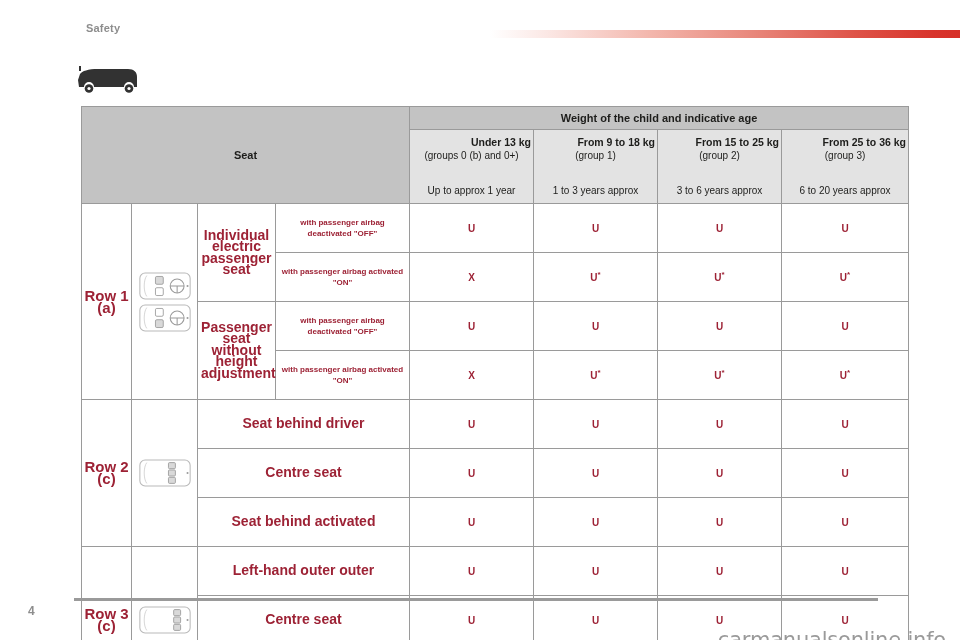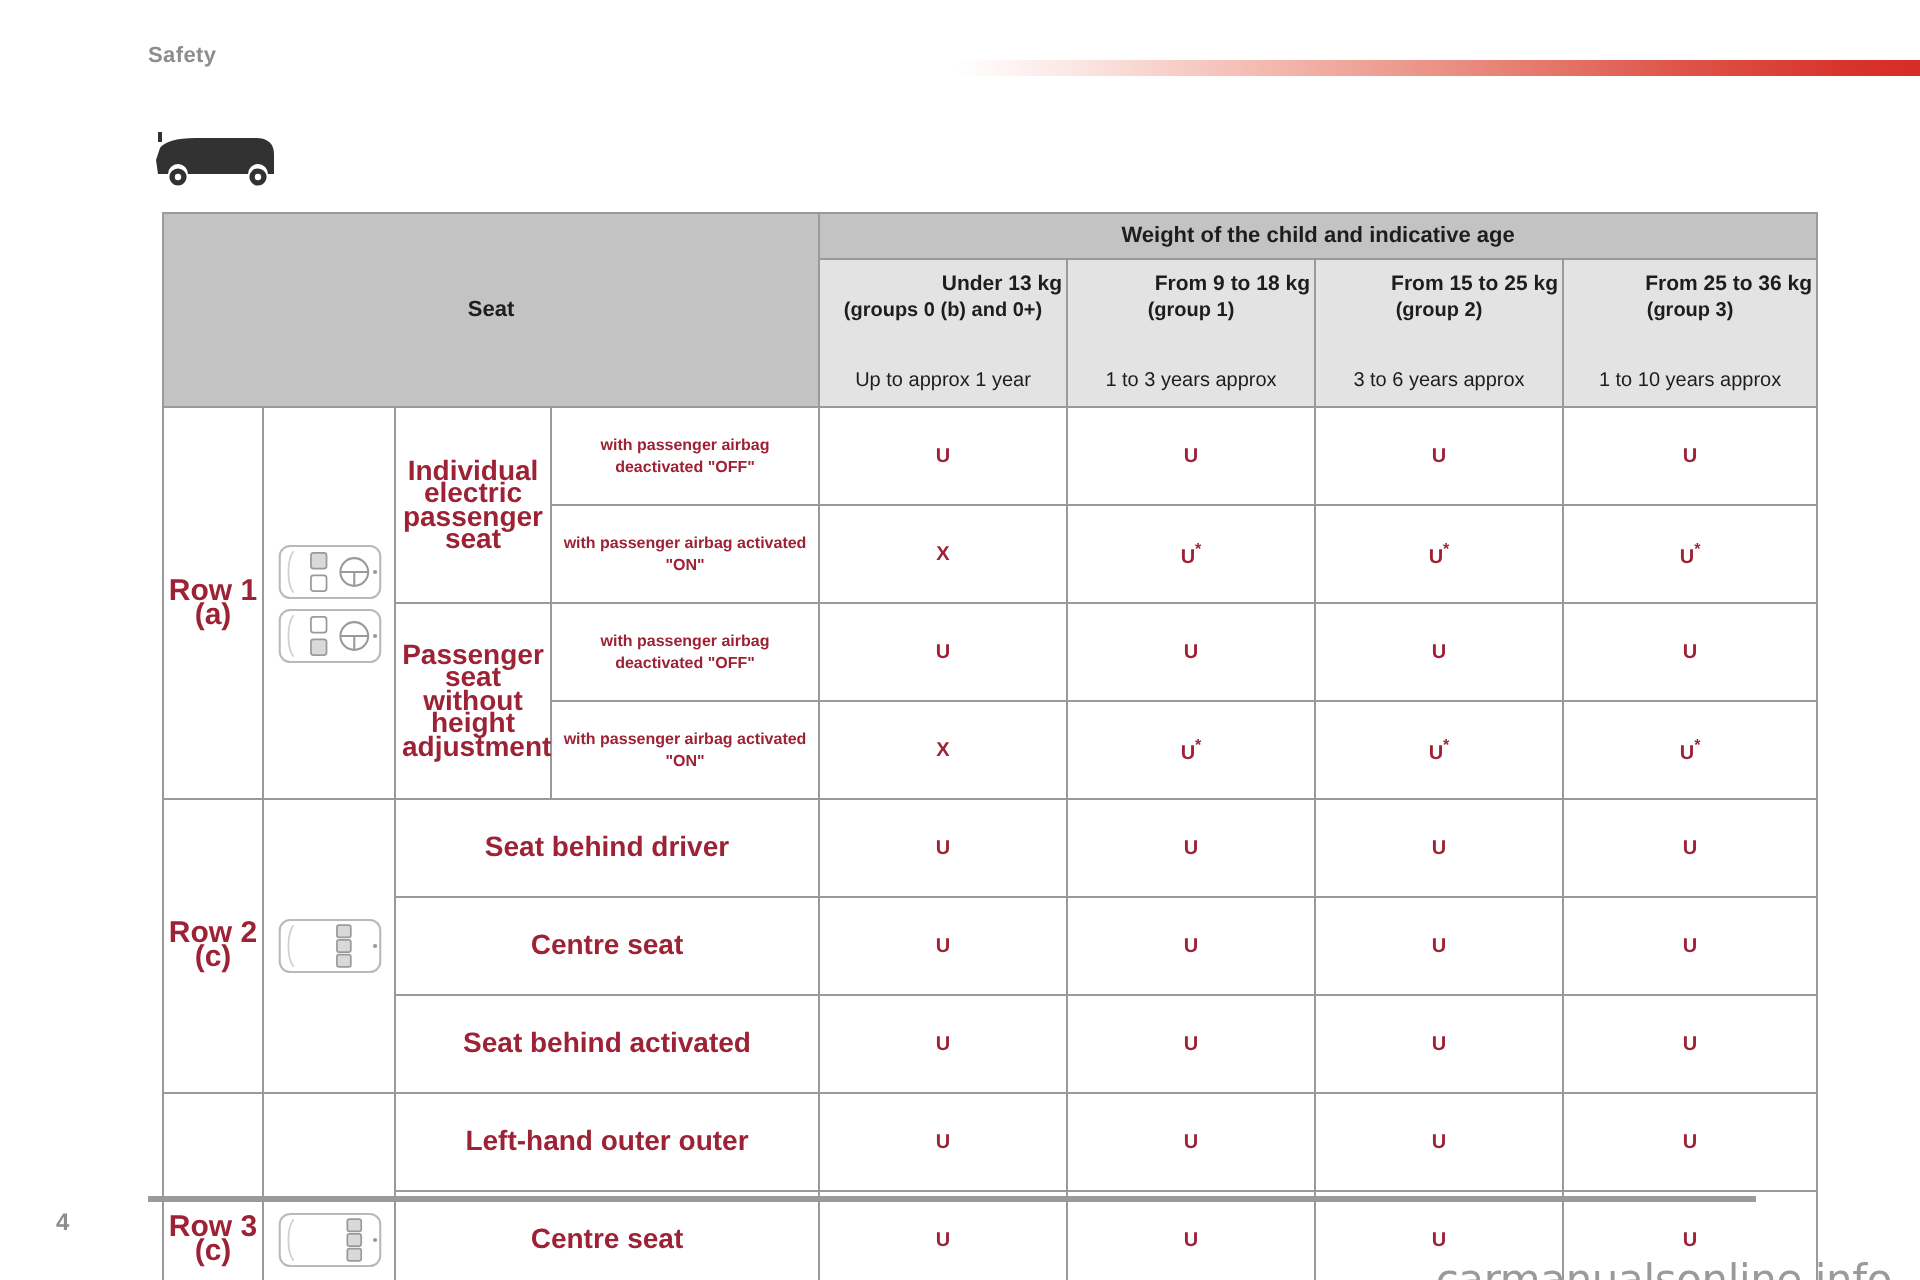--- a/index.html
+++ b/index.html
@@ -7,21 +7,21 @@
     width:960px;height:640px;
     background:#ffffff;
     font-family:"Liberation Sans", sans-serif;
     position:relative;
     overflow:hidden;
     -webkit-font-smoothing:antialiased;
   }
 
   
   #topbar{
-    position:absolute;left:0;top:0;width:884px;height:46px;
+    position:absolute;left:12px;top:0;width:884px;height:46px;
   }
   #section-title{
     position:absolute;left:74px;top:22px;
     font-size:11px;font-weight:bold;color:#8d8d8d;
     letter-spacing:.2px;
   }
   #red-rule{
     position:absolute;left:478px;top:30px;width:482px;height:8px;
     background:linear-gradient(to right,#ffffff 0%,#fbe7e4 12%,#f3b7ad 33%,#e8867a 55%,#de5247 76%,#d8342c 92%,#d62d26 100%);
   }
@@ -53,21 +53,21 @@
     margin-top:40px;
   }
   .hdr-light{
     background:#e3e3e3;
     color:#1d1d1b;
     font-size:10px;
     line-height:14px;
     padding:5px 2px !important;
   }
   .hdr-light .wt{ font-weight:bold;font-size:10.5px; display:block;text-align:right;}
-  .hdr-light .grp{ display:block;font-weight:bold;}
+  .hdr-light .grp{ display:block;font-weight:normal;}
   .hdr-light .age{ display:block;font-weight:normal;margin-top:21px;}
 
   
   .red-label{
     color:#9d2235;
     font-weight:bold;
     font-size:14px;
     line-height:11.5px;
     padding:4px 3px !important;
   }
@@ -164,21 +164,21 @@
         <span class="age">1 to 3 years approx</span>
       </th>
       <th class="hdr-light">
         <span class="wt">From 15 to 25 kg</span>
         <span class="grp">(group 2)</span>
         <span class="age">3 to 6 years approx</span>
       </th>
       <th class="hdr-light">
         <span class="wt">From 25 to 36 kg</span>
         <span class="grp">(group 3)</span>
-        <span class="age">1 to 10 years approx</span>
+        <span class="age">6 to 20 years approx</span>
       </th>
     </tr>
   </thead>
 
   <tbody>
 
     <tr>
       <td class="rowhead" rowspan="4">
         <div>Row 1</div>
         <div>(a)</div>

